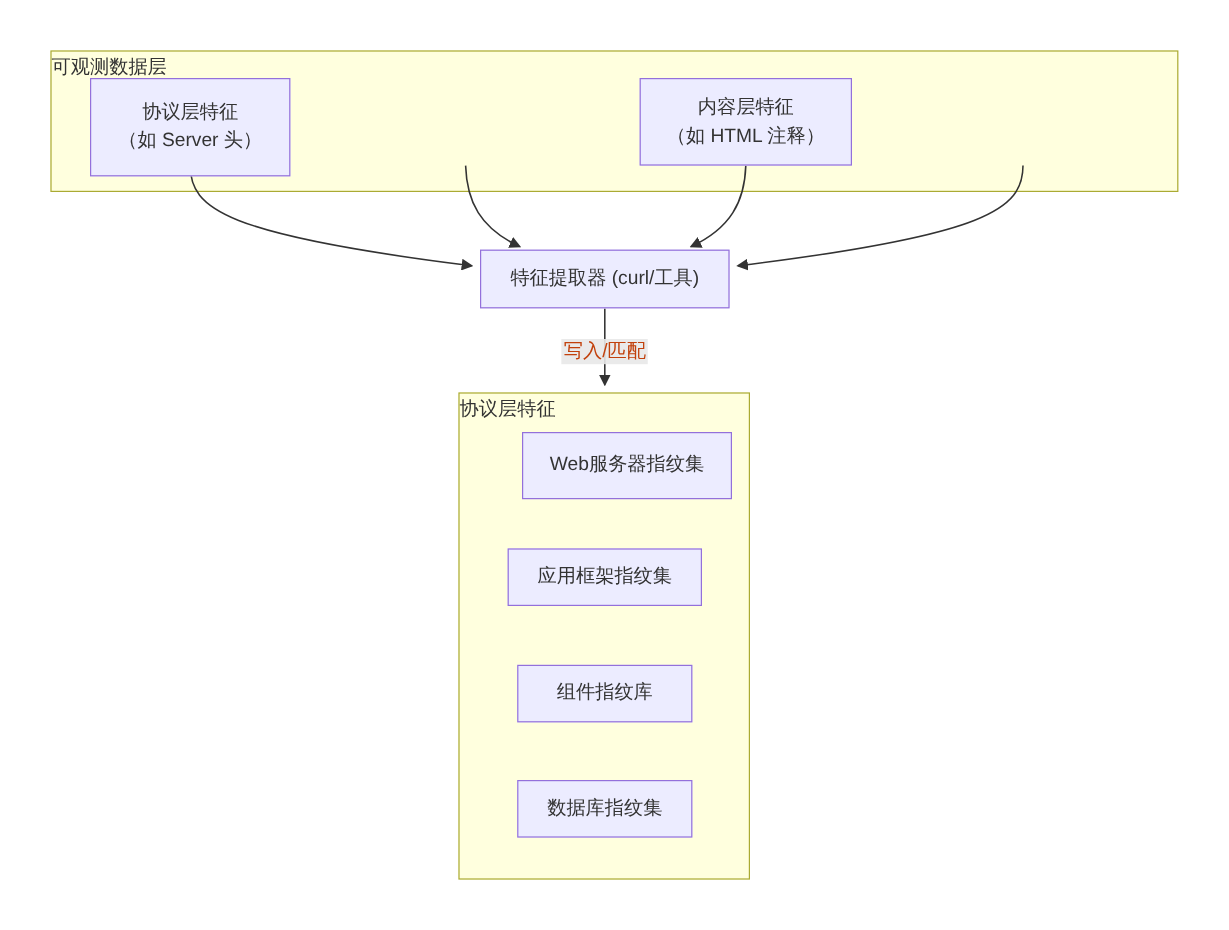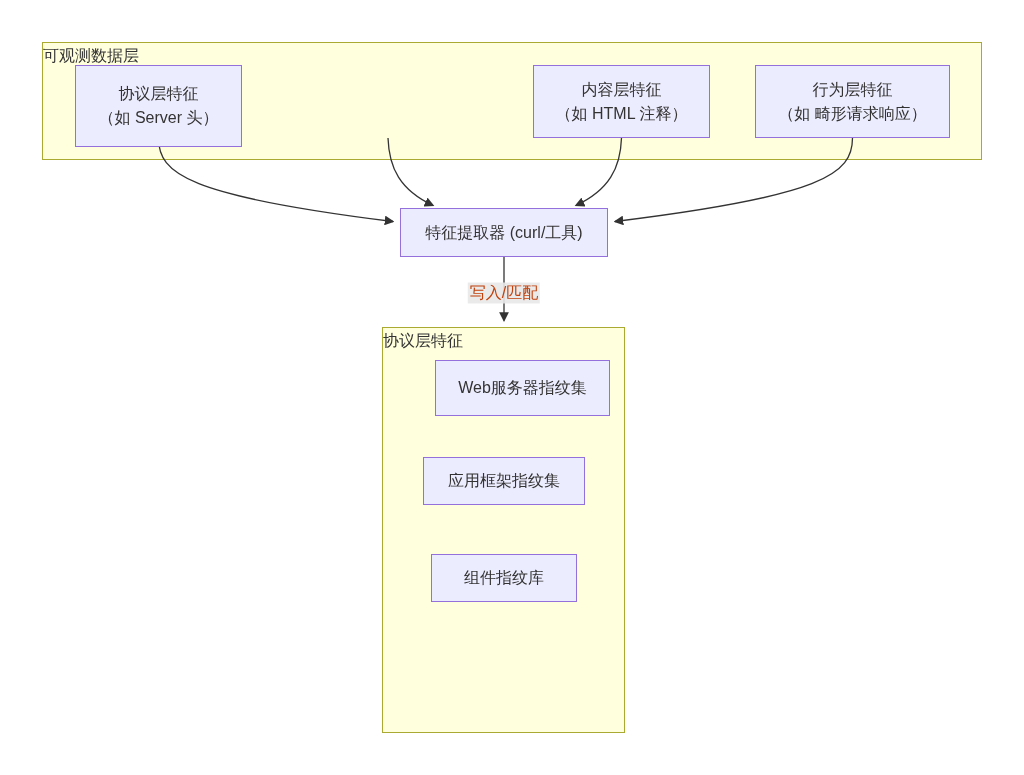--- a/index.html
+++ b/index.html
@@ -56,34 +56,33 @@
   </svg>
 
   <div class="node" style="left:75px;top:65px;width:167px;height:82px">
     <span>协议层特征</span>
     <span>（如 Server 头）</span>
   </div>
   <div class="node" style="left:533px;top:65px;width:177px;height:73px">
     <span>内容层特征</span>
     <span>（如 HTML 注释）</span>
   </div>
-  <div class="node" style="left:755px;top:65px;width:195px;height:73px">
-    <span>行为层特征</span>
-    <span>（如 畸形请求响应）</span>
-  </div>
 
   <div class="node" style="left:400px;top:208px;width:208px;height:49px">
     <span>特征提取器 (curl/工具)</span>
   </div>
 
   <div class="edge-label" style="left:504px;top:293px">写入/匹配</div>
 
   <div class="node" style="left:435px;top:360px;width:175px;height:56px">
     <span>Web服务器指纹集</span>
   </div>
   <div class="node" style="left:423px;top:457px;width:162px;height:48px">
     <span>应用框架指纹集</span>
   </div>
   <div class="node" style="left:431px;top:554px;width:146px;height:48px">
     <span>组件指纹库</span>
   </div>
+  <div class="node" style="left:431px;top:650px;width:146px;height:48px">
+    <span>数据库指纹集</span>
+  </div>
 
 </div>
 
 </body></html>

